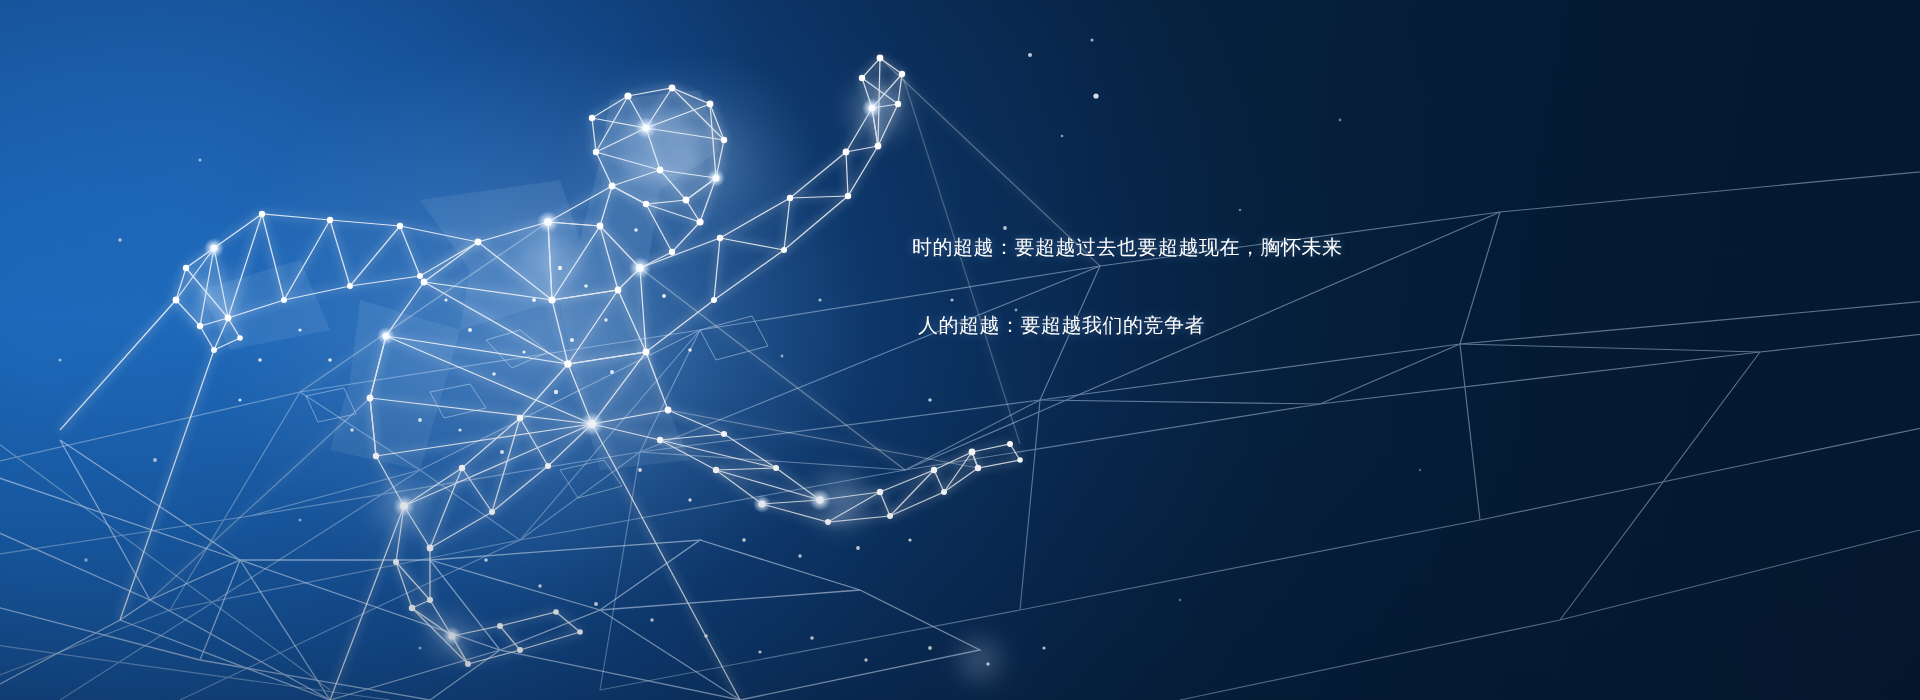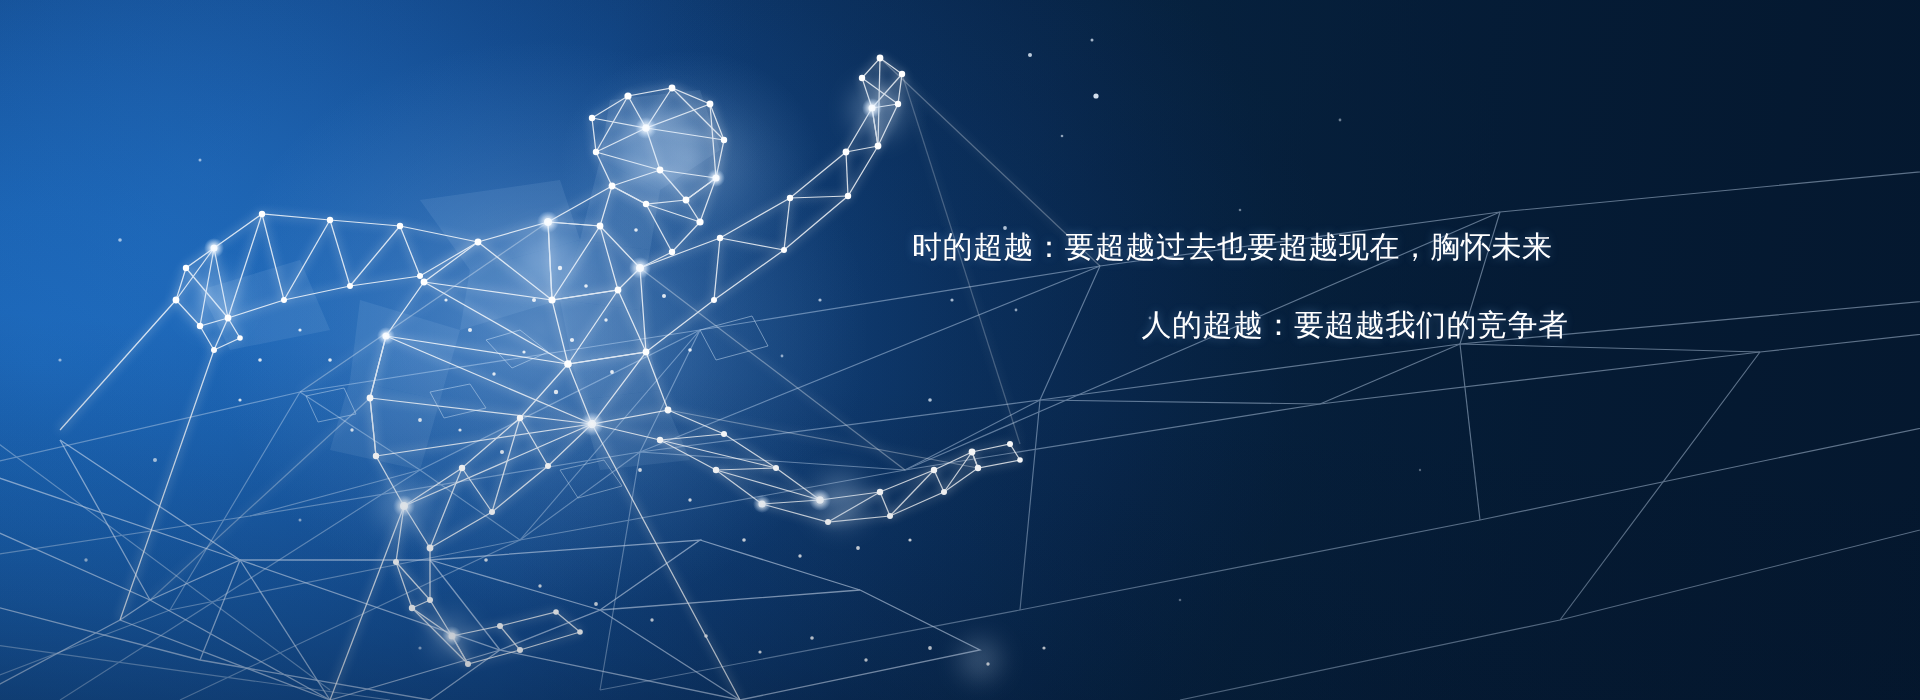--- a/index.html
+++ b/index.html
@@ -83,30 +83,30 @@
 
   
   .text-block {
     position: absolute;
     left: 912px;
     top: 232px;
     width: 880px;
   }
   .tagline {
     color: #ffffff;
-    font-size: 30px;
+    font-size: 20px;
     line-height: 30px;
     letter-spacing: 0.5px;
     white-space: nowrap;
     text-shadow: 0 0 10px rgba(130,185,245,0.45),
                  0 1px 2px rgba(0,20,50,0.55);
     margin: 0 0 48px 0;
   }
   .tagline:last-child { margin-bottom: 0; }
-  .tagline.l3 { margin-left: 6px; text-align: center; }
+  .tagline.l3 { margin-left: 6px; }
 </style>
 </head>
 <body>
 
 <div id="banner">
 
   <div class="bg-base"></div>
   <div class="bg-topleft-glow"></div>
   <div class="bg-vignette"></div>
   <div class="bg-darken-right"></div>

